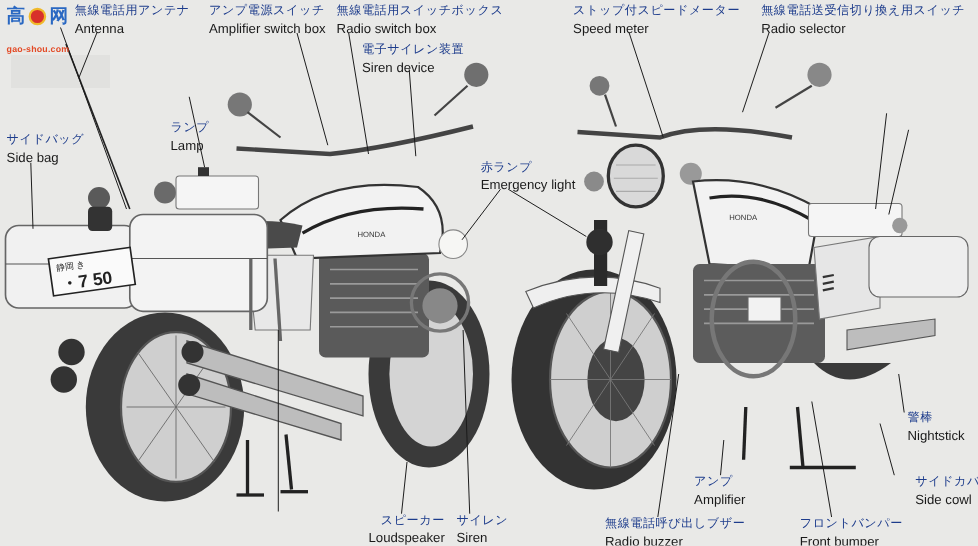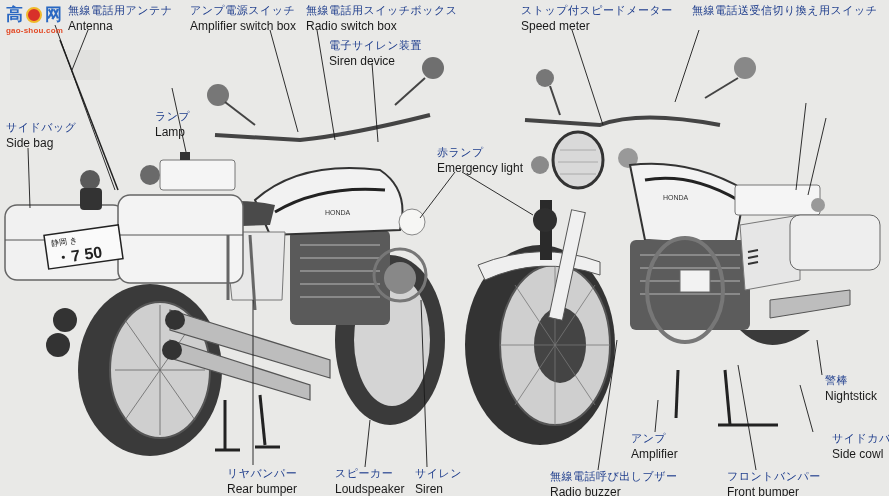--- a/index.html
+++ b/index.html
@@ -16,21 +16,21 @@
     .label .en { display: block; color: #1a1a1a; font-size: 12px; margin-top: 2px; }
     .logo {
       position: absolute; left: 6px; top: 6px; width: 66px; height: 34px;
     }
     .logo .mark { display: flex; align-items: center; gap: 3px; }
     .logo .ch1, .logo .ch3 { color: #2a68c2; font-size: 17px; font-weight: bold; line-height: 18px; }
     .logo .badge {
       width: 16px; height: 16px; border-radius: 50%;
       background: #d8302a; border: 2px solid #f0b92a; box-sizing: border-box;
     }
-    .logo .url { color: #e34a26; font-size: 8px; font-weight: bold; letter-spacing: 0.2px; margin-top: 2px; }
+    .logo .url { color: #e34a26; font-size: 8px; font-weight: bold; letter-spacing: 0.2px; margin-top: 16px; }
   </style>
 </head>
 <body>
 
 <div class="stage">
 
   <svg class="art" width="889" height="496" viewBox="0 0 889 496">
 
     <rect x="10" y="50" width="90" height="30" fill="#e1e1df"></rect>
 
@@ -267,20 +267,21 @@
   <div class="label" style="left:6px; top:121px;">
     <span class="jp">サイドバッグ</span>
     <span class="en">Side bag</span>
   </div>
   <div class="label" style="left:521px; top:4px;">
     <span class="jp">ストップ付スピードメーター</span>
     <span class="en">Speed meter</span>
   </div>
   <div class="label" style="left:692px; top:4px;">
     <span class="jp">無線電話送受信切り換え用スイッチ</span>
+    <span class="en">Radio selector</span>
   </div>
   <div class="label" style="left:825px; top:374px;">
     <span class="jp">警棒</span>
     <span class="en">Nightstick</span>
   </div>
   <div class="label" style="left:792px; top:432px;margin-left:40px;">
     <span class="jp">サイドカバー</span>
     <span class="en">Side cowl</span>
   </div>
   <div class="label" style="left:631px; top:432px;">
@@ -288,25 +289,21 @@
     <span class="en">Amplifier</span>
   </div>
   <div class="label" style="left:727px; top:470px;">
     <span class="jp">フロントバンパー</span>
     <span class="en">Front bumper</span>
   </div>
   <div class="label" style="left:550px; top:470px;">
     <span class="jp">無線電話呼び出しブザー</span>
     <span class="en">Radio buzzer</span>
   </div>
-  <div class="label" style="left:227px; top:467px;">
-    <span class="jp">リヤバンパー</span>
-    <span class="en">Rear bumper</span>
-  </div>
-  <div class="label" style="left:335px; top:467px;">
+  <div class="label" style="left:335px; top:467px;text-align:right;">
     <span class="jp">スピーカー</span>
     <span class="en">Loudspeaker</span>
   </div>
   <div class="label" style="left:415px; top:467px;">
     <span class="jp">サイレン</span>
     <span class="en">Siren</span>
   </div>
 
 </div>
 

